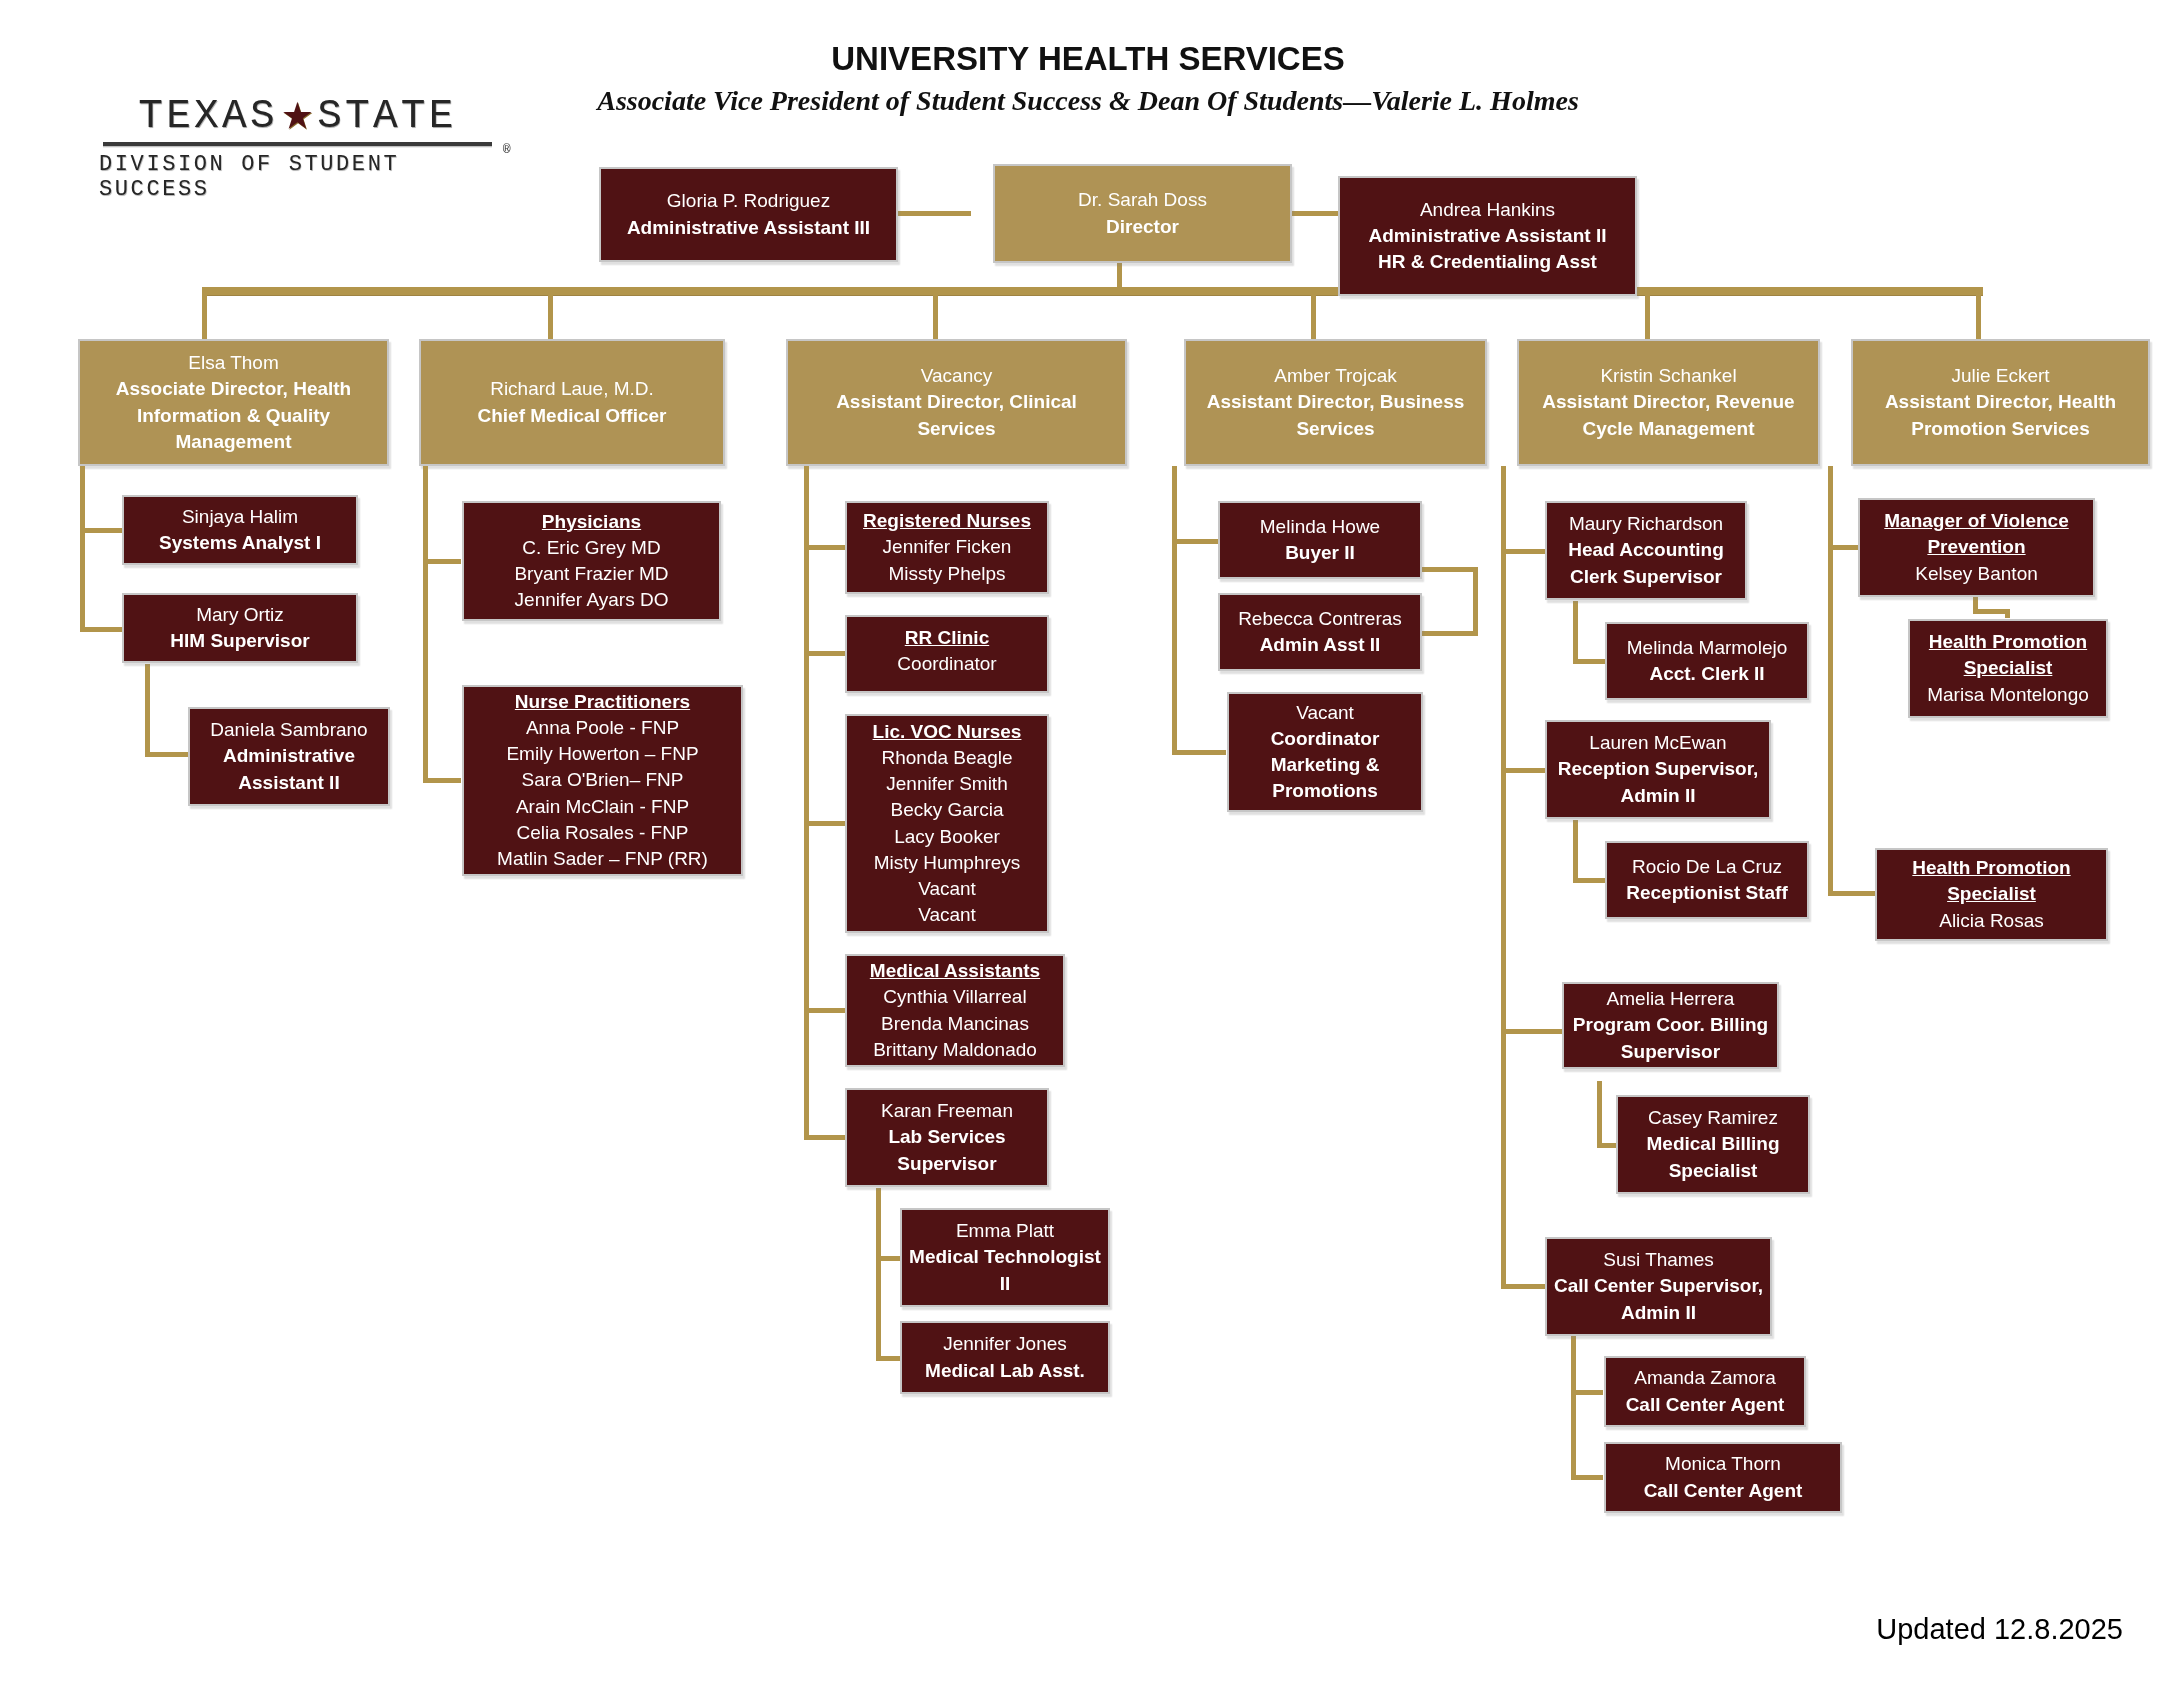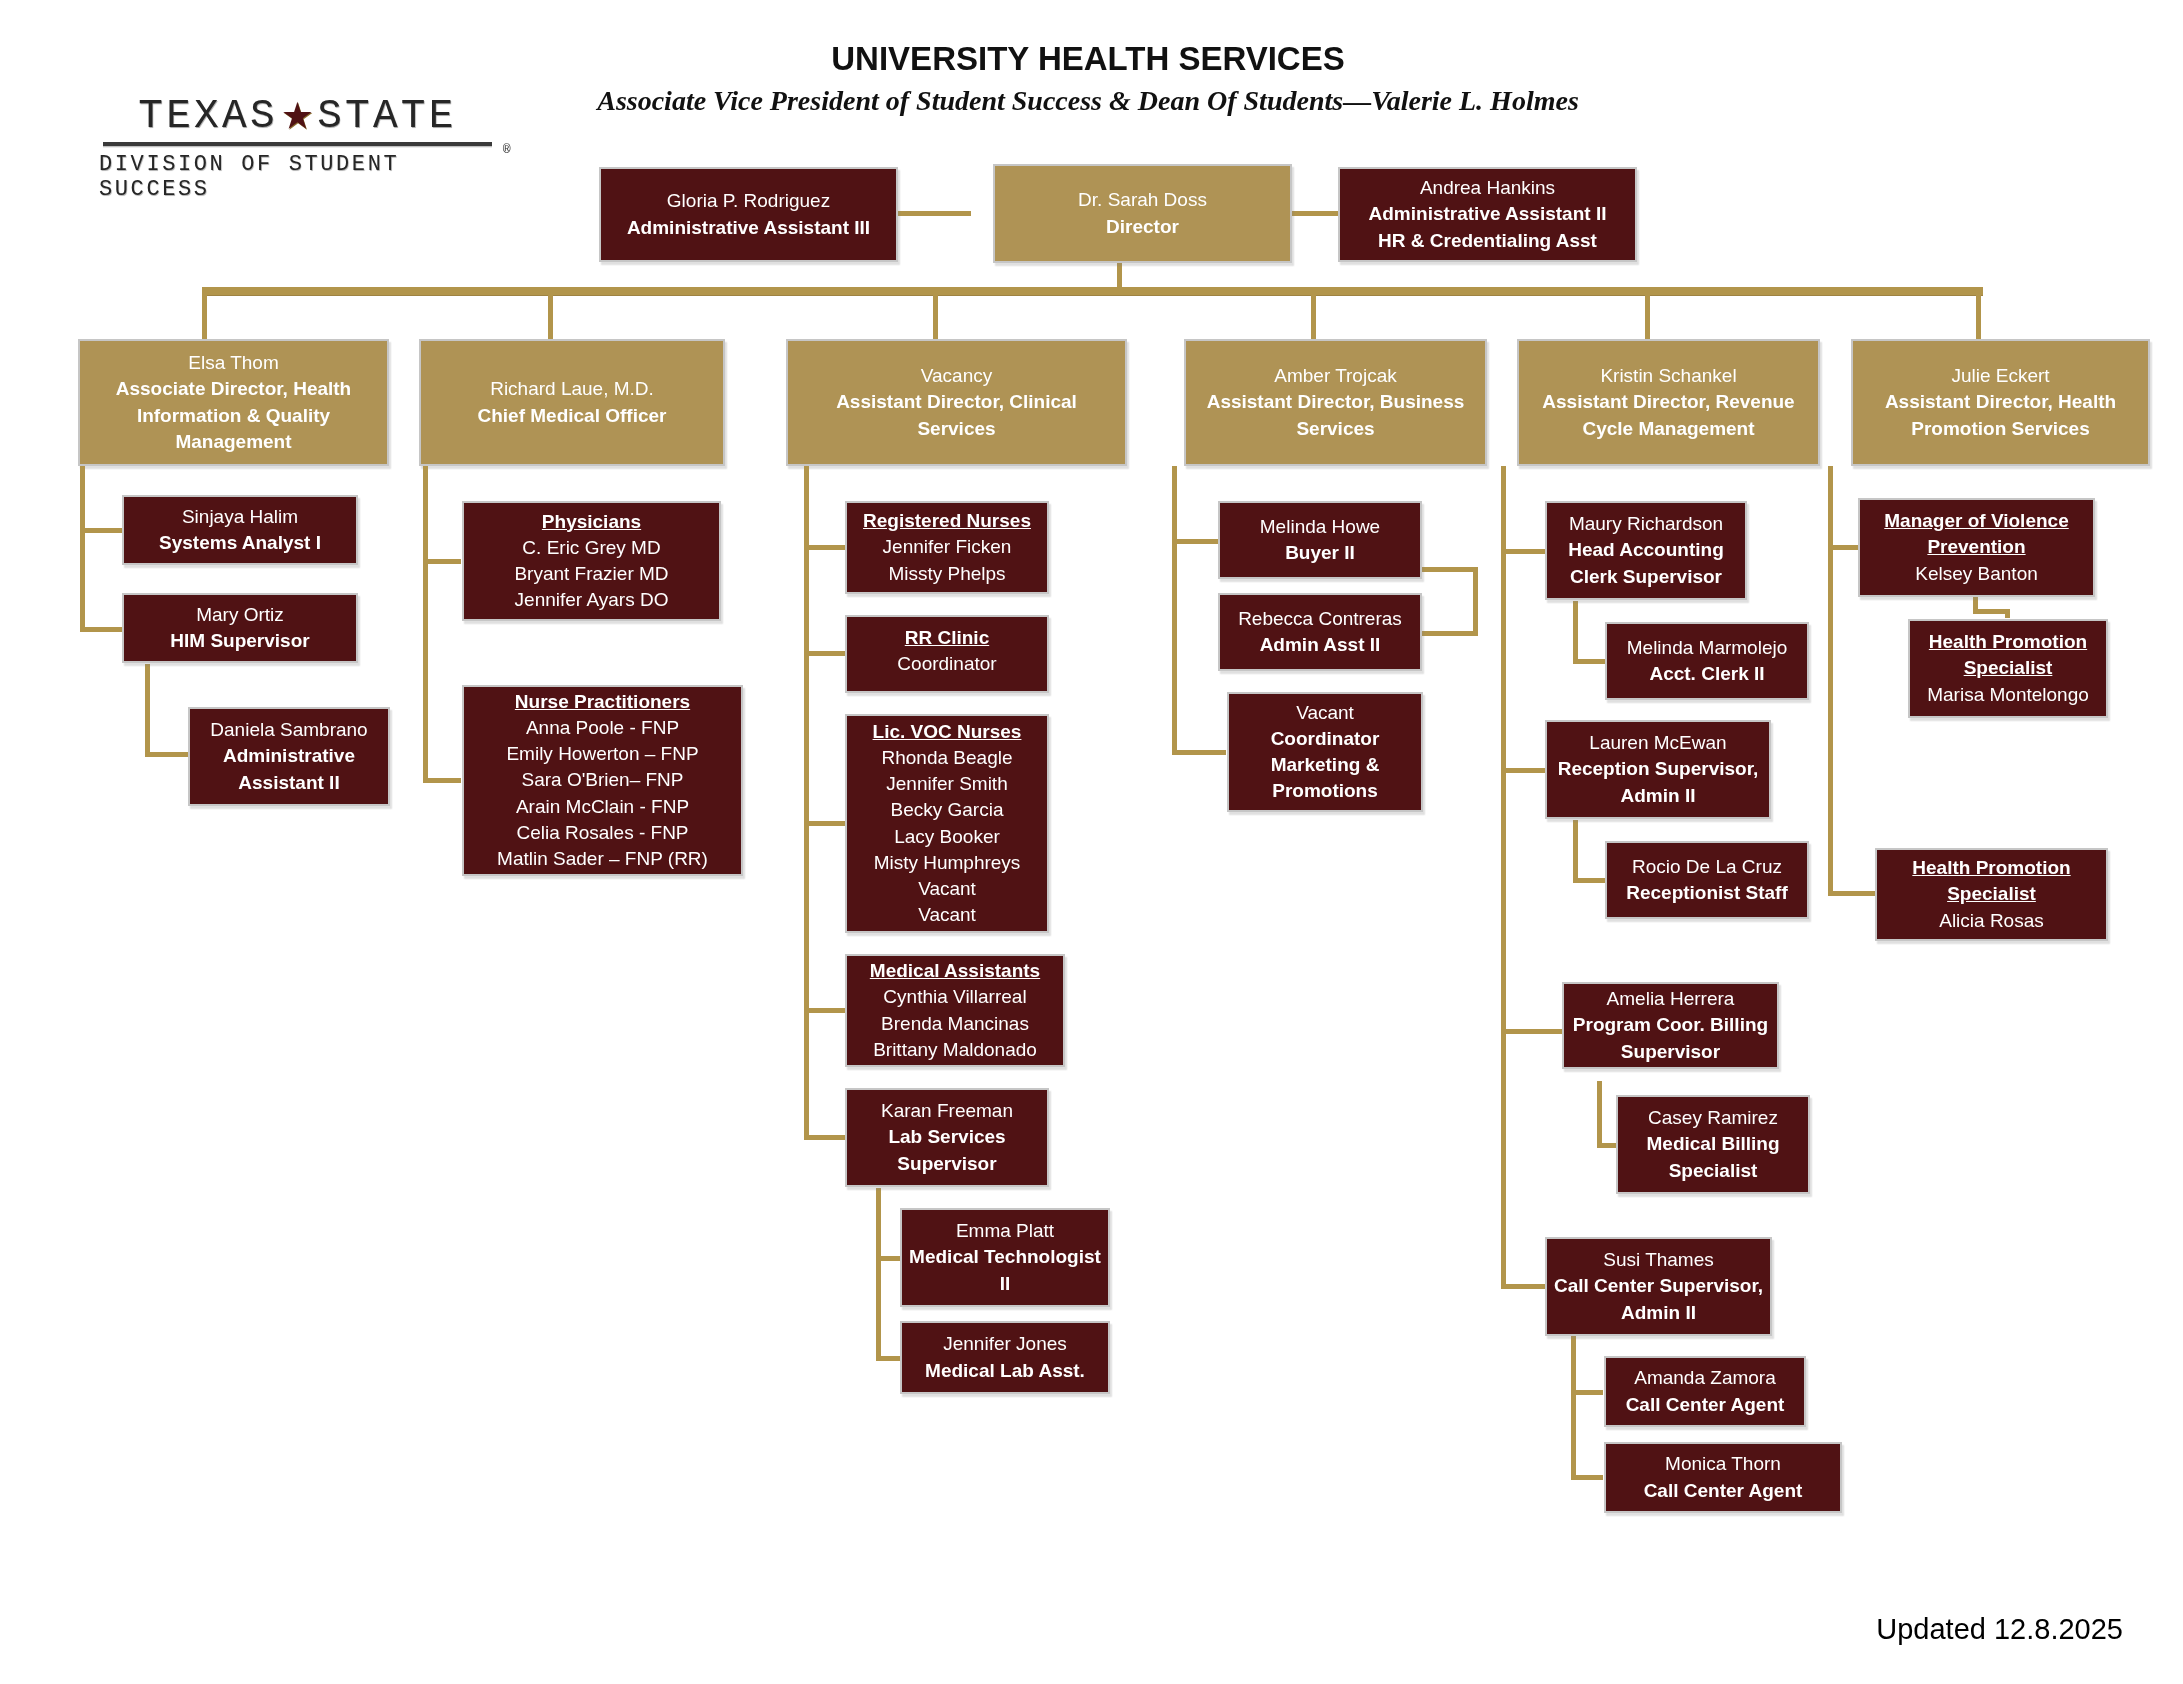--- a/index.html
+++ b/index.html
@@ -55,21 +55,21 @@
   <div class="ln" style="left:1976px;top:295px;width:4.6px;height:44px"></div>
 
   <div class="box maroon" style="left:599px;top:167px;width:299px;height:95px">
     <div>Gloria P. Rodriguez</div>
     <div class="t">Administrative Assistant III</div>
   </div>
   <div class="box gold" style="left:971px;top:164px;width:299px;height:99px">
     <div>Dr. Sarah Doss</div>
     <div class="t">Director</div>
   </div>
-  <div class="box maroon" style="left:1338px;top:167px;width:299px;height:95px">
+  <div class="box maroon" style="left:1338px;top:176px;width:299px;height:120px">
     <div>Andrea Hankins</div>
     <div class="t">Administrative Assistant II</div>
     <div class="t">HR &amp; Credentialing Asst</div>
   </div>
 
   <div class="box gold" style="left:56px;top:339px;width:311px;height:127px">
     <div>Elsa Thom</div>
     <div class="t">Associate Director, Health Information &amp; Quality Management</div>
   </div>
   <div class="box gold" style="left:397px;top:339px;width:306px;height:127px">

